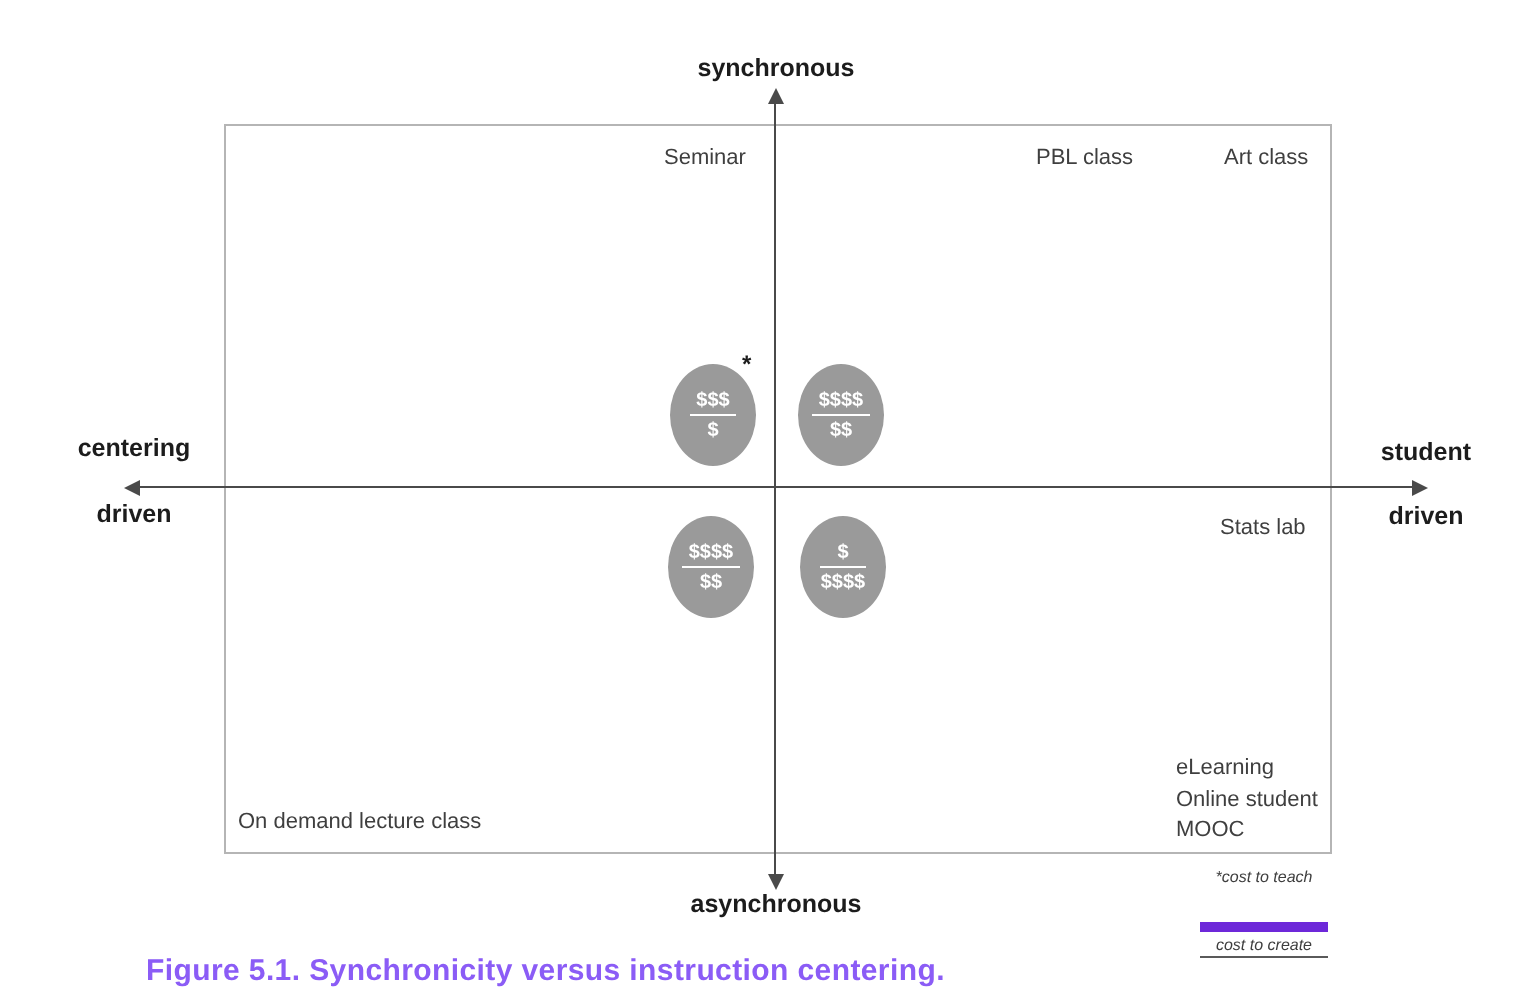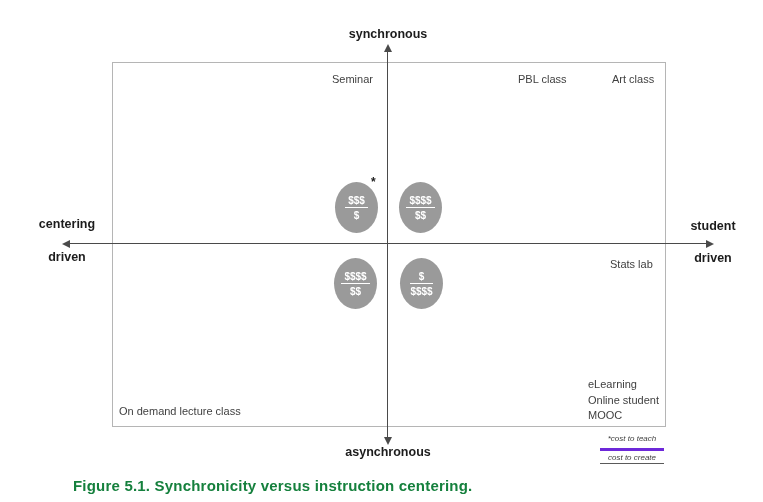--- a/index.html
+++ b/index.html
@@ -41,24 +41,24 @@
   .c1{left:335px;top:182px;}
   .c2{left:399px;top:182px;}
   .c3{left:334px;top:258px;}
   .c4{left:400px;top:258px;}
   .frac{color:#ffffff;font-weight:bold;font-size:10px;text-align:center;line-height:1.1;}
   .frac .num{border-bottom:1.6px solid #ffffff;padding:0 3px 1.5px;}
   .frac .den{padding-top:1.5px;}
   .circle-marker{position:absolute;left:371px;top:175px;font-size:12px;font-weight:bold;color:#1c1c1c;}
   
   .legend{position:absolute;left:600px;top:434px;width:64px;font-size:8px;font-style:italic;color:#3f3f3f;text-align:center;}
-  .legend .l-num{border-bottom:3px solid #6d28d9;padding-bottom:5px;}
+  .legend .l-num{border-bottom:5px solid #6d28d9;padding-bottom:18px;}
   .legend .l-den{border-bottom:1px solid #5a5a5a;padding-top:1.5px;padding-bottom:1.5px;}
   
-  .caption{position:absolute;left:73px;top:477px;font-size:15px;font-weight:bold;color:#15803d;letter-spacing:0.2px;white-space:nowrap;}
+  .caption{position:absolute;left:73px;top:477px;font-size:15px;font-weight:bold;color:#8b5cf6;letter-spacing:0.2px;white-space:nowrap;}
 </style>
 </head>
 <body>
 
 <div id="stage">
 
   <div class="plot-box"></div>
 
   <div class="v-line"></div>
   <div class="h-line"></div>

